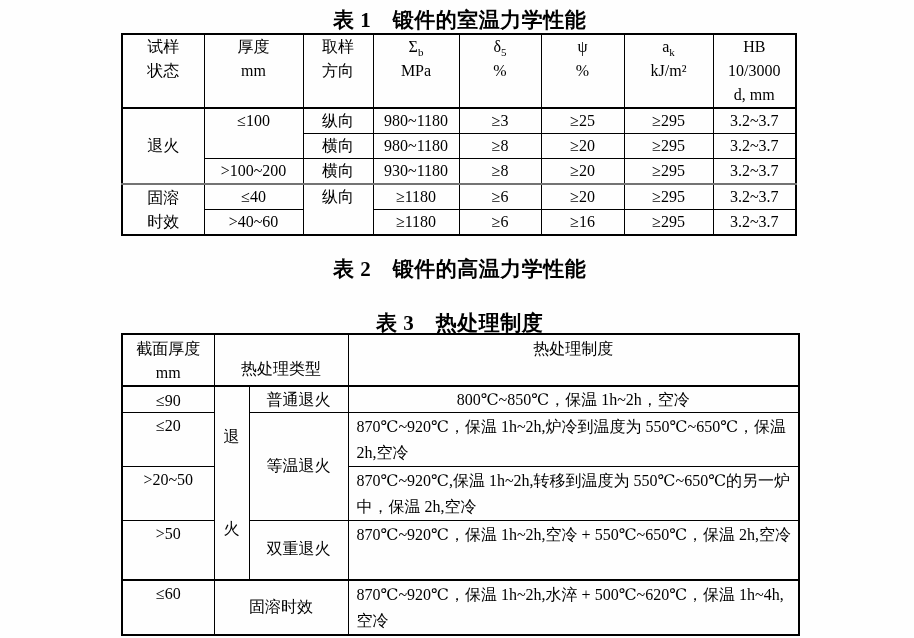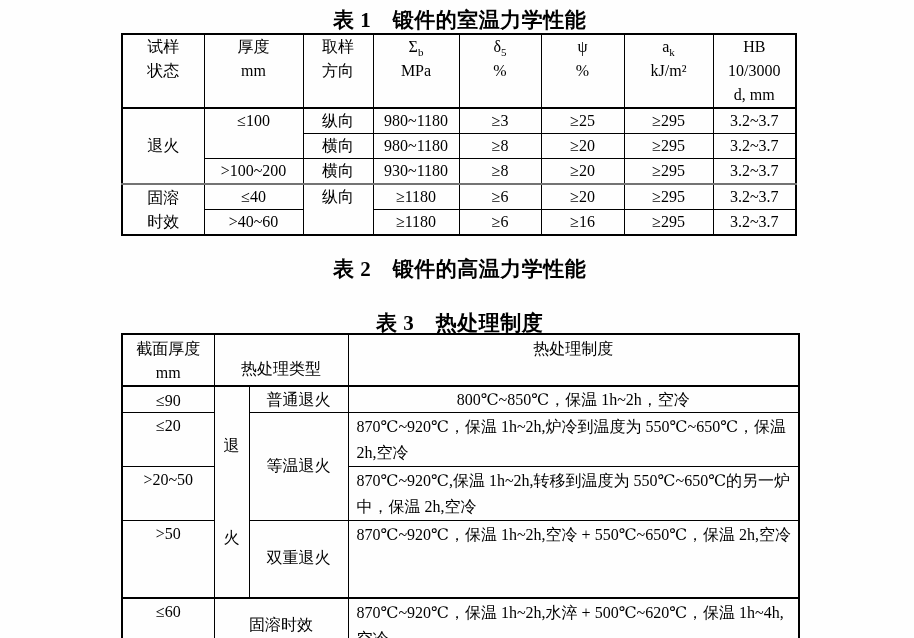--- a/index.html
+++ b/index.html
@@ -29,21 +29,21 @@
   #t1 tr.drow td{line-height:24px;margin-left:10px;}
   #t1 th{border-bottom:2px solid #000;}
   #t1 tr.sep td{border-top:2px solid #737373;}
   .va-top{vertical-align:top !important;line-height:24px;}
   sub.sm{font-size:11px;line-height:1;}
   
   #t3{left:121px;top:333px;width:677px;}
   #t3 tr.hrow{height:50px;}
   #t3 th{border-bottom:2px solid #000;}
   #t3 tr.sep td{border-top:2px solid #000;}
-  .h25{height:25px;}.h54{height:54px;}.h51{height:51px;}.h59{height:77px;}.h50{height:50px;}
+  .h25{height:25px;}.h54{height:54px;}.h51{height:51px;}.h59{height:59px;}.h50{height:50px;}
   #t3 td.thk{line-height:22px;vertical-align:top;padding-top:2px;}
   #t3 tr.r1 td{line-height:23px;}
   #t3 th.th-thk{vertical-align:top;line-height:24px;padding-top:2px;}
   #t3 th.th-type{vertical-align:bottom;padding-bottom:5px;}
   #t3 th.th-reg{vertical-align:top;padding-top:4px;}
   #t3 td.regime{
     text-align:left;vertical-align:top;
     padding:1px 6px 0 8px;line-height:26px;margin-top:6px;
   }
   #t3 td.regime.center{text-align:center;vertical-align:middle;padding:0 4px;}

